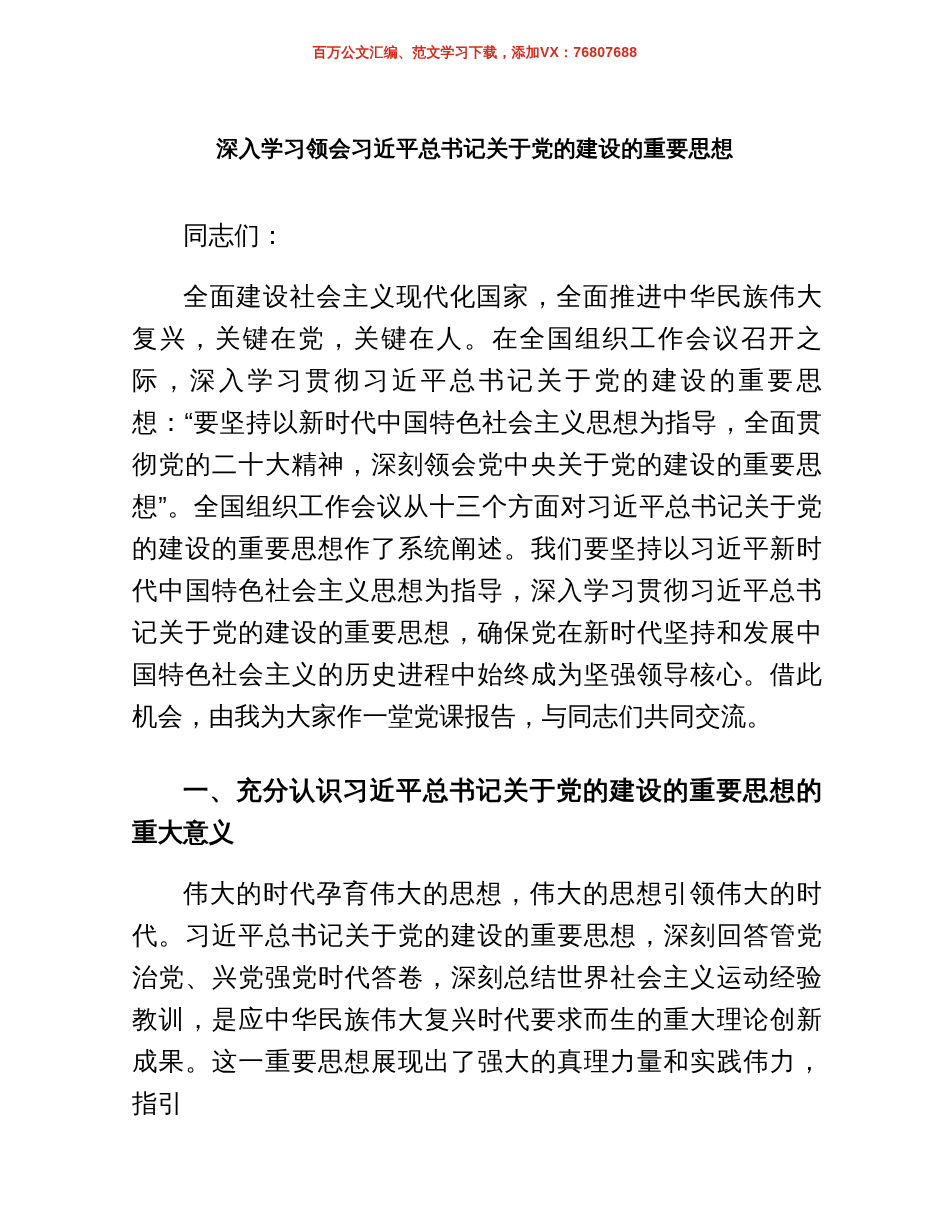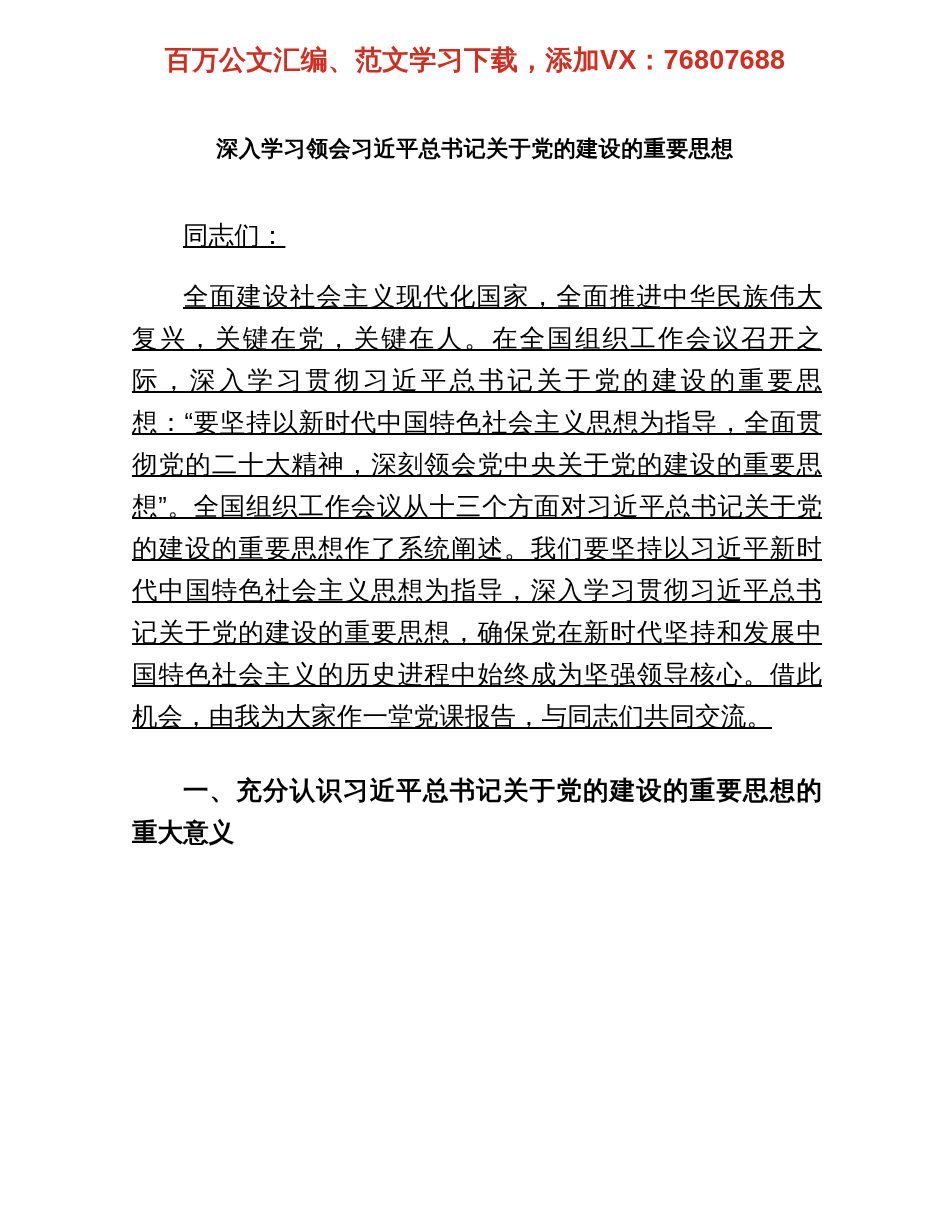--- a/index.html
+++ b/index.html
@@ -21,21 +21,21 @@
     background: #ffffff;
   }
 
   
   .promo-header {
     position: absolute;
     top: 44px;
     left: 0;
     width: 950px;
     text-align: center;
-    font-size: 27px;
+    font-size: 14px;
     font-weight: 700;
     letter-spacing: 0.2px;
     line-height: 1.2;
     white-space: nowrap;
   }
 
   
   .doc-title {
     position: absolute;
     top: 110px;
@@ -58,21 +58,20 @@
   .para {
     font-size: 25.5px;
     line-height: 42px;
     text-align: justify;
     text-justify: inter-ideograph;
     margin: 0 0 0 0;
     letter-spacing: 0.1px;
   }
   .para.indent {
     text-indent: 2em;
-    text-decoration: underline;
   }
   .para.gap {
     margin-top: 19px;
   }
   .para.heading {
     font-weight: 700;
     text-indent: 2em;
     margin-top: 32px;
   }
 </style>
@@ -86,16 +85,17 @@
   <h1 class="doc-title">深入学习领会习近平总书记关于党的建设的重要思想</h1>
 
   <div class="body-col">
 
     <p class="para indent">同志们：</p>
 
     <p class="para indent gap">全面建设社会主义现代化国家，全面推进中华民族伟大复兴，关键在党，关键在人。在全国组织工作会议召开之际，深入学习贯彻习近平总书记关于党的建设的重要思想：“要坚持以新时代中国特色社会主义思想为指导，全面贯彻党的二十大精神，深刻领会党中央关于党的建设的重要思想”。全国组织工作会议从十三个方面对习近平总书记关于党的建设的重要思想作了系统阐述。我们要坚持以习近平新时代中国特色社会主义思想为指导，深入学习贯彻习近平总书记关于党的建设的重要思想，确保党在新时代坚持和发展中国特色社会主义的历史进程中始终成为坚强领导核心。借此机会，由我为大家作一堂党课报告，与同志们共同交流。</p>
 
     <p class="para heading">一、充分认识习近平总书记关于党的建设的重要思想的重大意义</p>
 
+    <p class="para indent gap">伟大的时代孕育伟大的思想，伟大的思想引领伟大的时代。习近平总书记关于党的建设的重要思想，深刻回答管党治党、兴党强党时代答卷，深刻总结世界社会主义运动经验教训，是应中华民族伟大复兴时代要求而生的重大理论创新成果。这一重要思想展现出了强大的真理力量和实践伟力，指引</p>
 
   </div>
 
 </div>
 
 </body></html>

